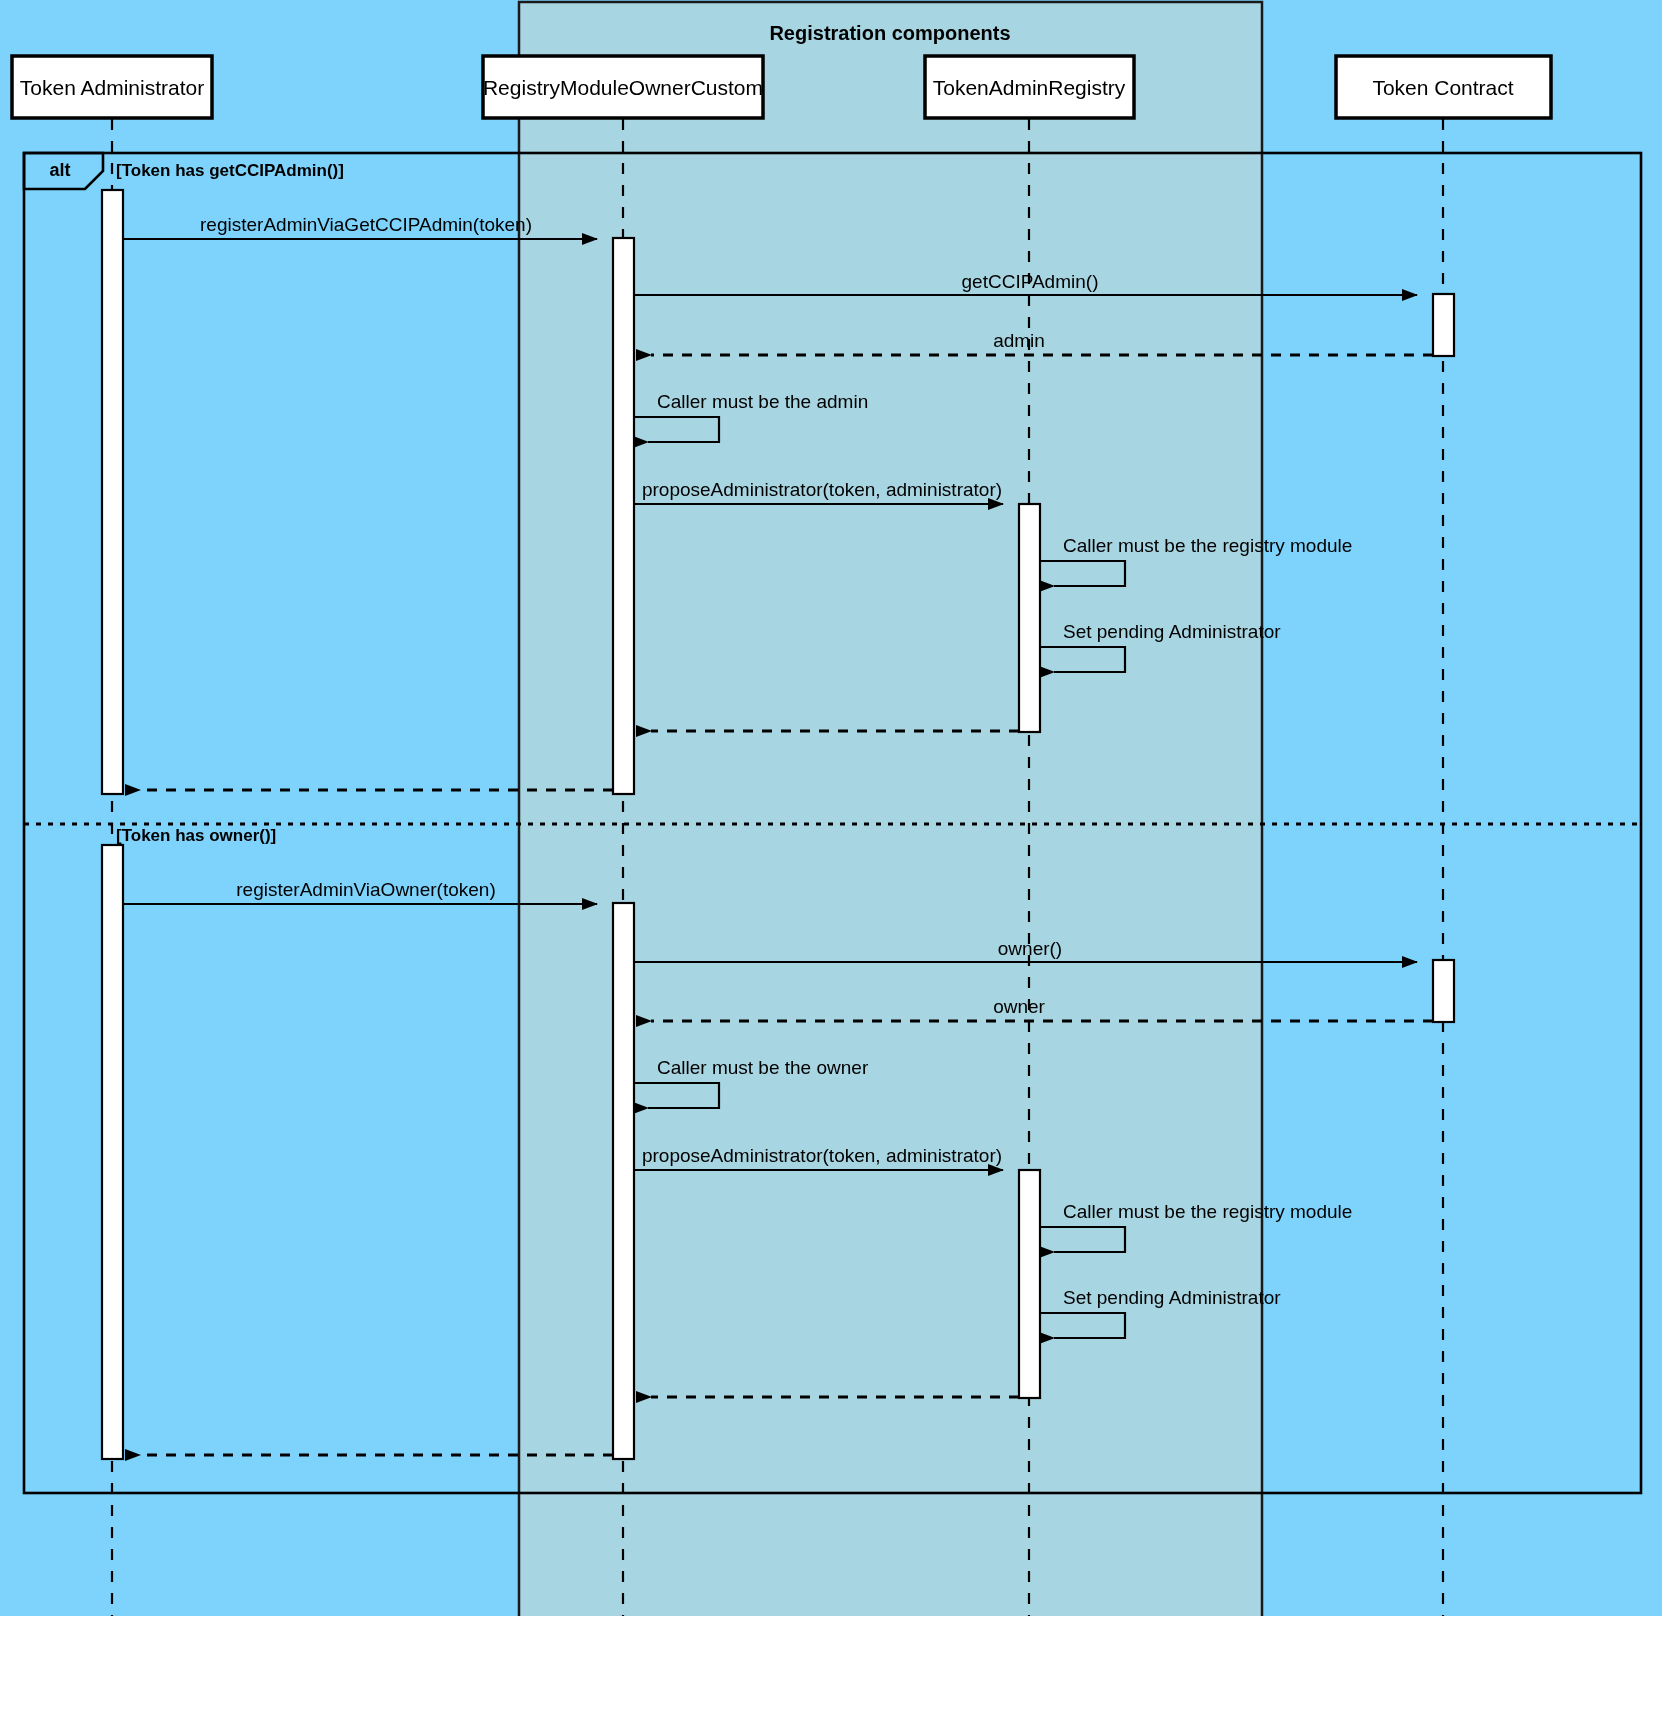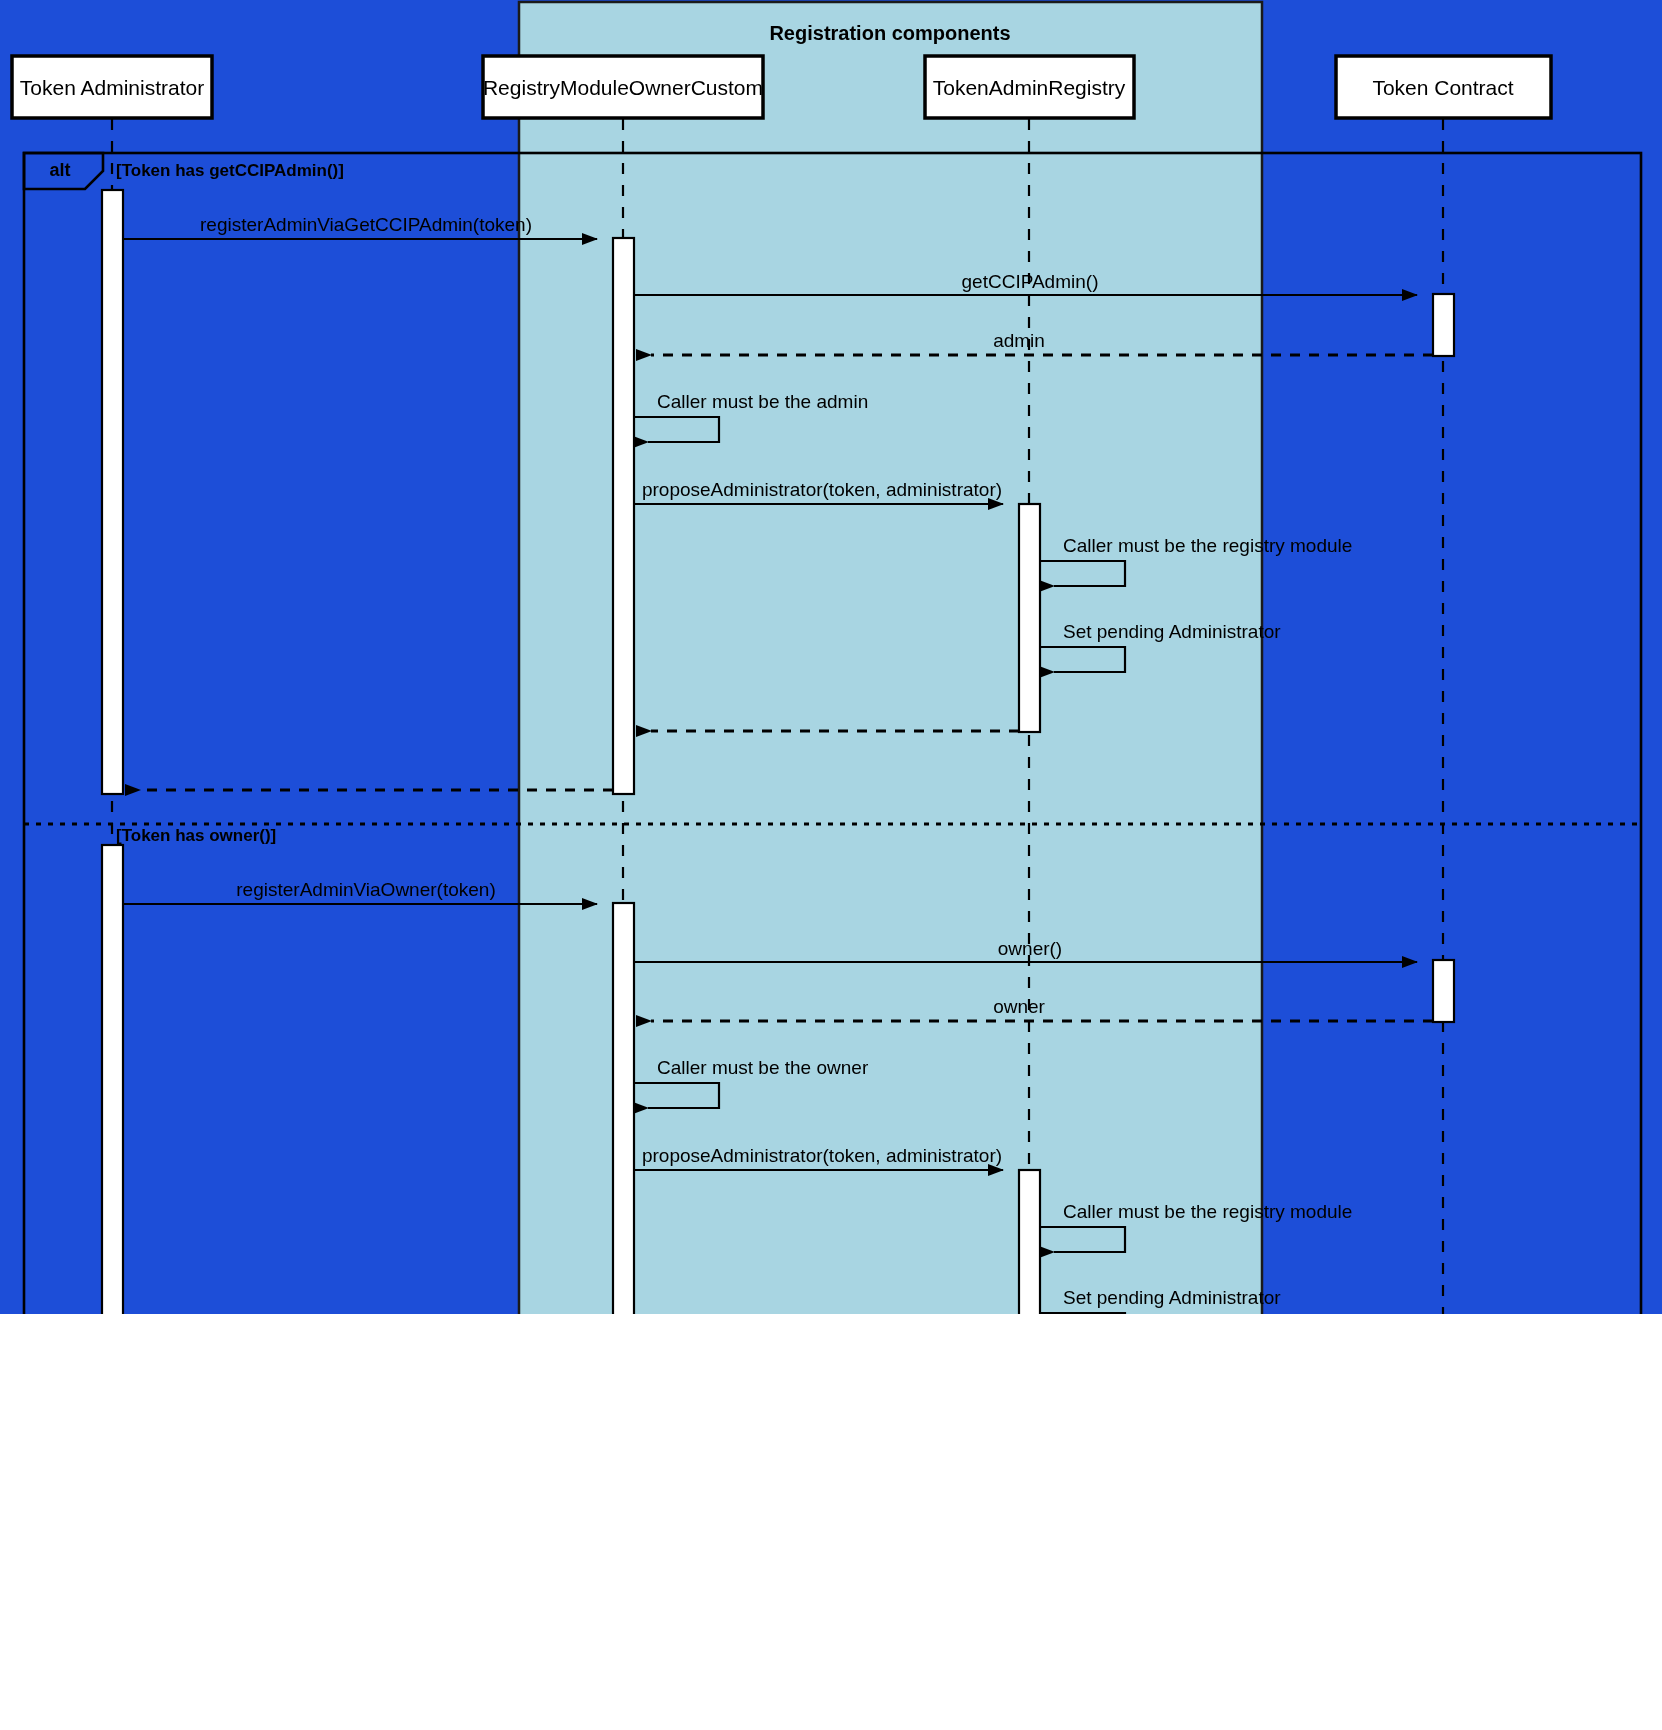--- a/index.html
+++ b/index.html
@@ -8,22 +8,22 @@
     padding: 0;
     background: #ffffff;
   }
   body {
     font-family: "Liberation Sans", sans-serif;
     -webkit-font-smoothing: antialiased;
   }
   #diagram-root {
     position: relative;
     width: 1662px;
-    height: 1314px;
-    background: #1d4ed8;
+    height: 1616px;
+    background: #7dd3fc;
     overflow: hidden;
   }
   svg.diagram-svg {
     position: absolute;
     left: 0;
     top: 0;
     width: 1662px;
     height: 1730px;
     display: block;
   }

